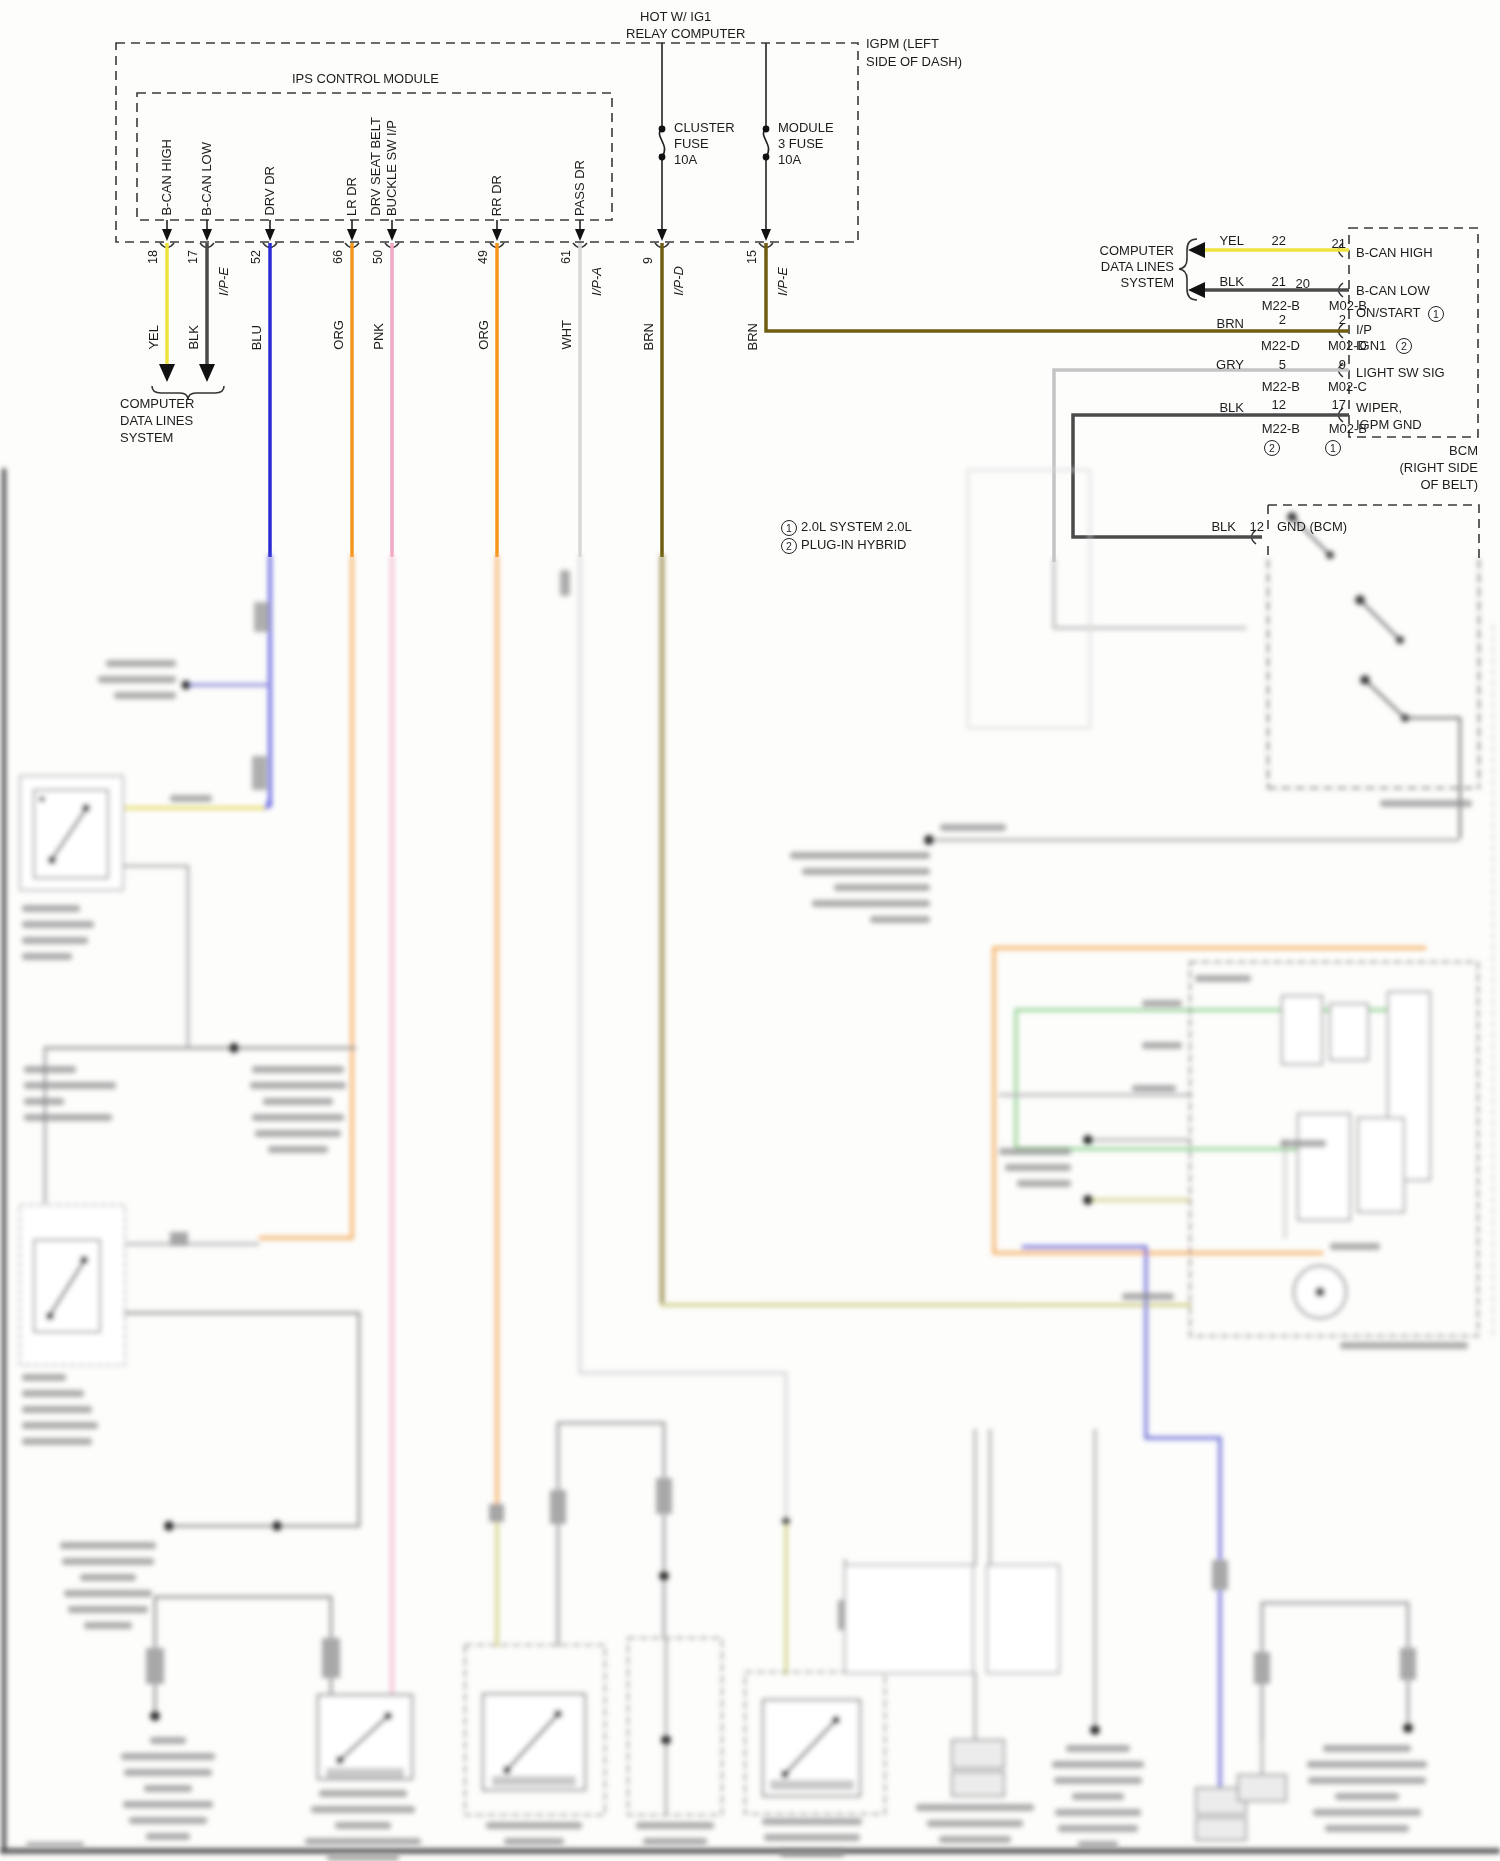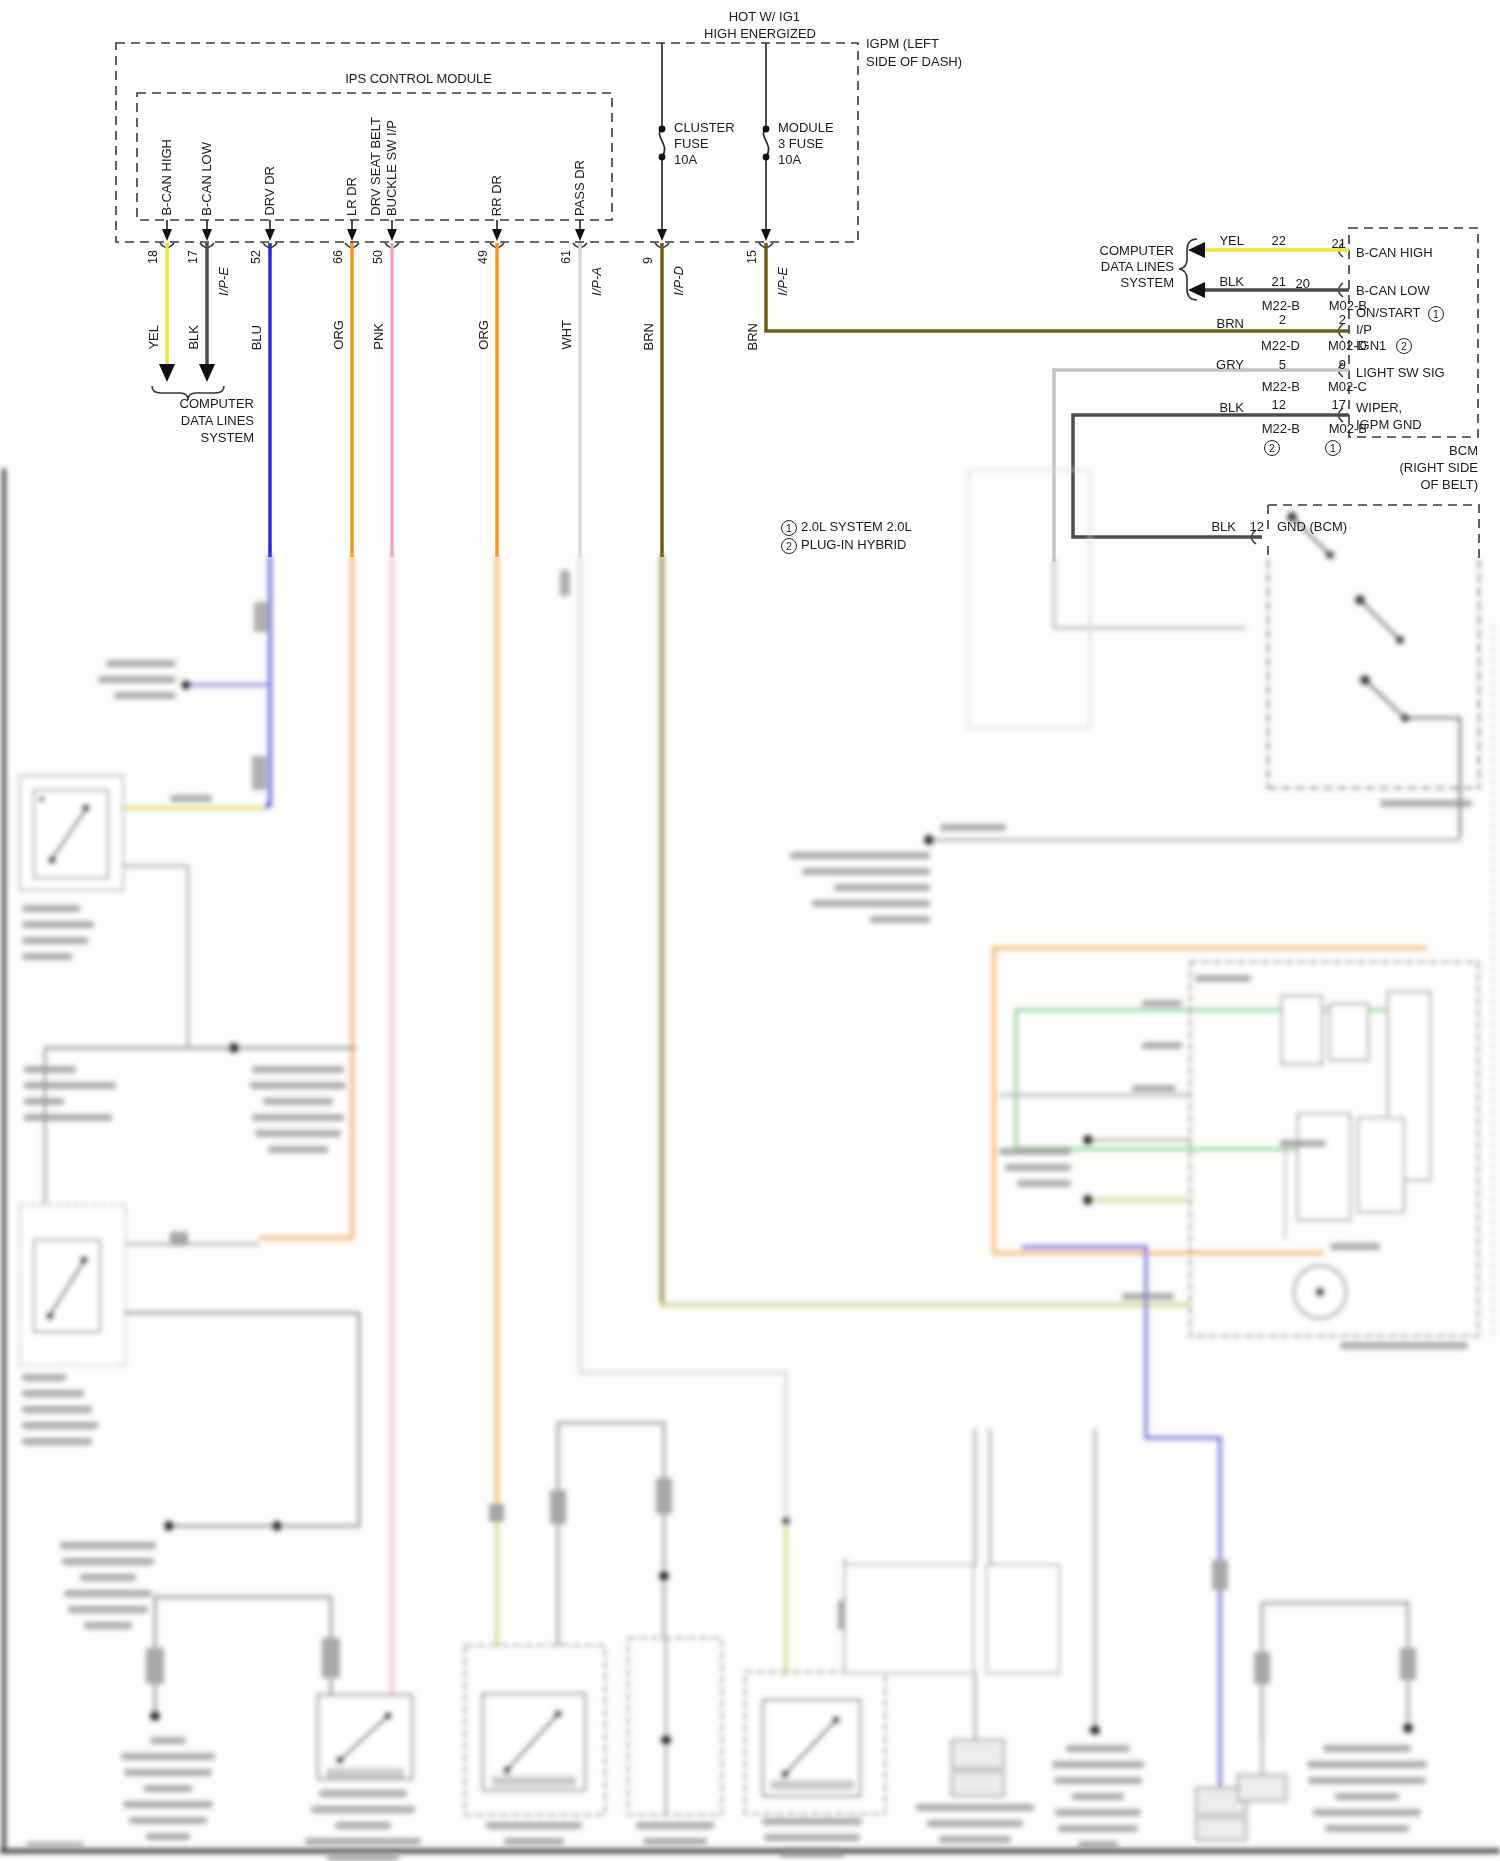--- a/index.html
+++ b/index.html
@@ -1,20 +1,20 @@
 <!DOCTYPE html>
 <html><head>
 <meta charset="utf-8">
 <style>
   html,body{margin:0;padding:0;background:#e8e8e8}
   #wrap{position:relative;width:1500px;height:1861px;background:#fdfdfc;font-family:"Liberation Sans",sans-serif;color:#1c1c1c;overflow:hidden}
   #wires{position:absolute;left:0;top:0;z-index:1}
   .t{position:absolute;font-size:13px;line-height:1.28;white-space:nowrap;z-index:3}
   .r{text-align:right}
-  .c{text-align:right}
+  .c{text-align:left}
   .va{position:absolute;width:0;height:0;z-index:3}
   .va>span{position:absolute;bottom:0;left:-8px;writing-mode:vertical-rl;transform:rotate(180deg);white-space:nowrap;font-size:13px}
   .va.it>span{font-style:italic}
   .va.sm12>span{font-size:12.5px}
   .circ{position:absolute;width:14px;height:14px;border:1.4px solid #222;border-radius:50%;font-size:10.5px;line-height:14px;text-align:center;z-index:3;background:#fff}
   
   .smg{position:absolute;display:flex;flex-direction:column;gap:9px;filter:blur(2.6px);opacity:.72;z-index:2}
   .smg.ra{align-items:flex-end}
   .smg.ca{align-items:center}
   .smg i{display:block;height:7px;background:#8d8d8d;border-radius:3px}
@@ -265,21 +265,21 @@
     <polyline points="1262,1740 1262,1603 1408,1603 1408,1726" stroke="#a5a5a5" stroke-width="3" fill="none"></polyline>
     <circle cx="1408" cy="1728" r="5" fill="#333"></circle>
     <rect x="1254" y="1652" width="16" height="32" fill="#a8a8a8"></rect>
         <rect x="1400" y="1648" width="16" height="32" fill="#a8a8a8"></rect>
     <line x1="1262" y1="1740" x2="1262" y2="1775" stroke="#a5a5a5" stroke-width="2.5"></line>
     <rect x="1238" y="1775" width="48" height="26" stroke="#999" stroke-width="2" fill="#ececec"></rect>
   </g>
 </svg>
 
   <div class="t c" style="left:640px;top:9px;width:160px">HOT W/ IG1</div>
-  <div class="t c" style="left:626px;top:26px;width:190px">HIGH ENERGIZED</div>
+  <div class="t c" style="left:626px;top:26px;width:190px">RELAY COMPUTER</div>
   <div class="t" style="left:866px;top:36px">IGPM (LEFT</div>
   <div class="t" style="left:866px;top:54px">SIDE OF DASH)</div>
   <div class="t c" style="left:292px;top:71px;width:200px">IPS CONTROL MODULE</div>
 
   <div class="t" style="left:674px;top:120px">CLUSTER</div>
   <div class="t" style="left:674px;top:136px">FUSE</div>
   <div class="t" style="left:674px;top:152px">10A</div>
   <div class="t" style="left:778px;top:120px">MODULE</div>
   <div class="t" style="left:778px;top:136px">3 FUSE</div>
   <div class="t" style="left:778px;top:152px">10A</div>

